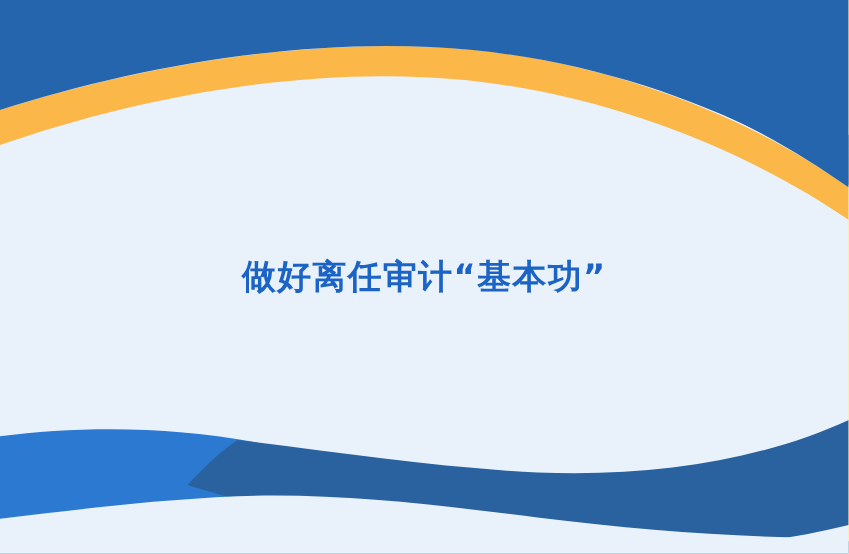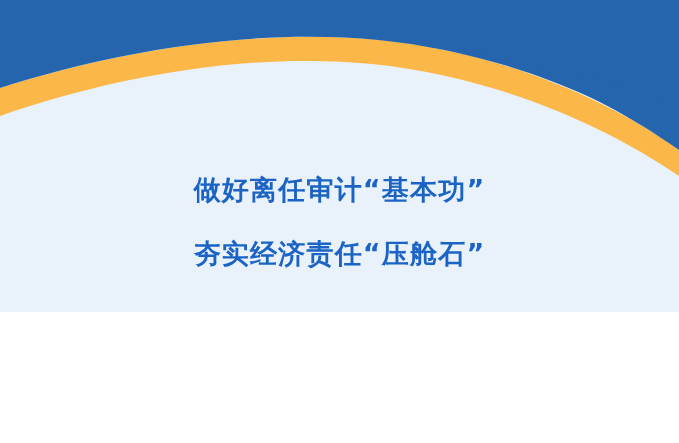--- a/index.html
+++ b/index.html
@@ -7,21 +7,21 @@
     margin: 0;
     padding: 0;
     background: #ffffff;
   }
   body {
     font-family: "Liberation Sans", "DejaVu Sans", sans-serif;
   }
   #banner {
     position: relative;
     width: 679px;
-    height: 312px;
+    height: 443px;
     overflow: hidden;
     background: #fde047;
   }
   #decor-svg {
     position: absolute;
     top: 0;
     left: 0;
     width: 679px;
     height: 443px;
     display: block;
@@ -106,16 +106,15 @@
 
     <path fill="#e9f2fb" d="M0,415
              C 60,408 120,400 190,397
              C 270,394 350,404 430,414
              C 520,425 600,431 679,430
              L679,443 L0,443 Z"></path>
   </svg>
 
   <div id="headline">
     <div class="headline-line">做好离任审计“基本功”</div>
-    <div class="headline-line">夯实经济责任“压舱石”</div>
   </div>
 
 </div>
 
 </body></html>

